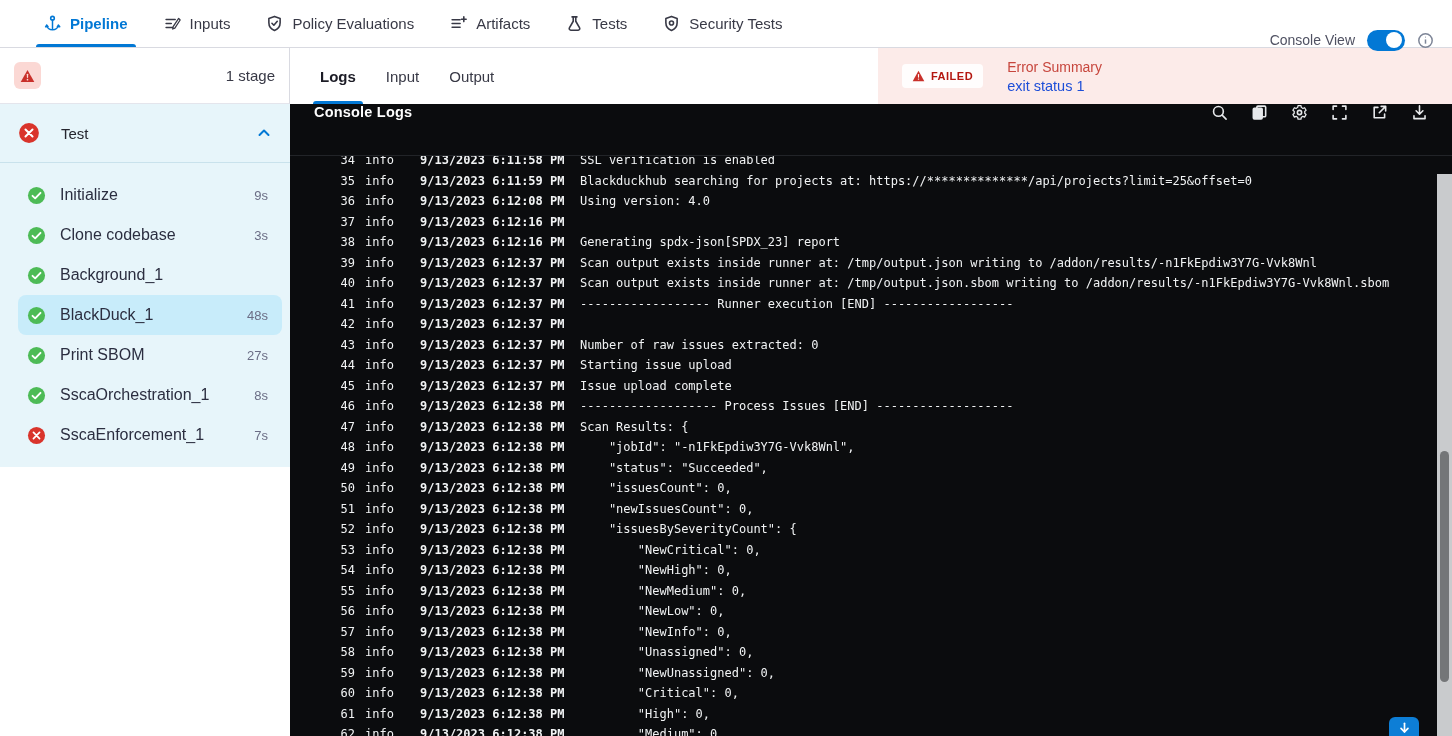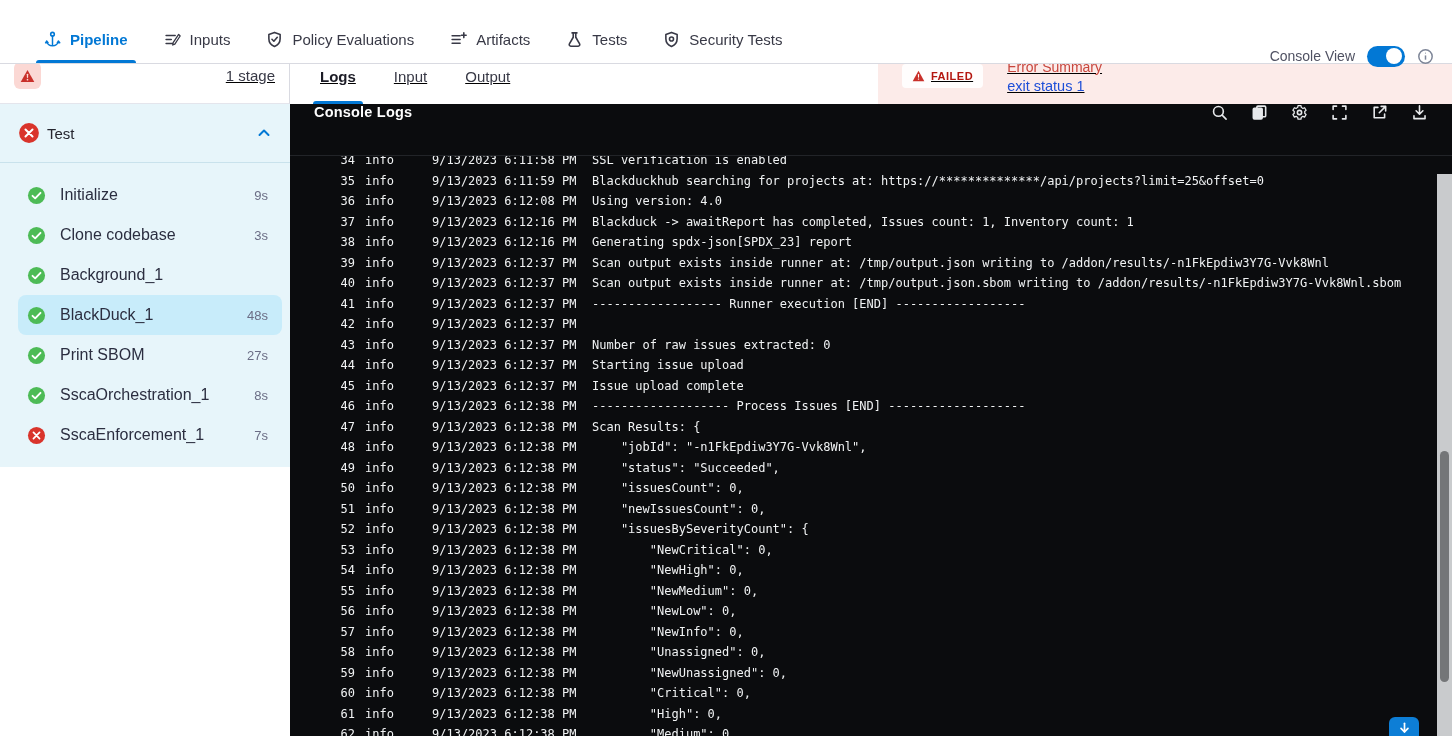--- a/index.html
+++ b/index.html
@@ -8,21 +8,21 @@
     position:relative; width:1452px; height:736px; overflow:hidden;
     background:#fff; font-family:"Liberation Sans", sans-serif;
     -webkit-font-smoothing:antialiased;
   }
   svg { display:block; }
 
   
   .topnav{
     position:absolute; top:0; left:0; right:0; height:48px; background:#fff;
     border-bottom:1px solid #d9dae1; display:flex; align-items:center;
-    padding-left:44px; z-index:6;margin-top:16px;
+    padding-left:44px; z-index:6;
   }
   .navtabs{ display:flex; gap:36px; height:100%; align-items:stretch; }
   .navtab{
     display:flex; align-items:center; gap:9px; position:relative;
     color:#383946; font-size:15px; font-weight:500; cursor:pointer; height:100%;
   }
   .navtab svg{ width:17px; height:17px; }
   .navtab.active{ color:#0278d5; font-weight:600; }
   .navtab .active-underline{
     position:absolute; left:-8px; right:-8px; bottom:0; height:3px;
@@ -37,32 +37,32 @@
     width:38px; height:21px; border-radius:11px; background:#0278d5;
     position:relative; cursor:pointer; flex:none;
   }
   .toggle .knob{
     position:absolute; top:2.5px; right:3px; width:16px; height:16px;
     border-radius:50%; background:#fff;
   }
   .info-icon{ color:#7d8597; cursor:pointer; }
 
   
-  .row2{ position:absolute; top:48px; left:0; right:0; height:56px; display:flex; z-index:5;text-decoration:underline; }
+  .row2{ position:absolute; top:48px; left:0; right:0; height:56px; display:flex; z-index:5; }
   .stagebar{
     width:290px; flex:none; background:#fff; border-right:1px solid #d9dae1;
     border-bottom:1px solid #e4e5ec; display:flex; align-items:center; padding:0 14px;
   }
   .warn-chip{
     width:27px; height:27px; border-radius:6px; background:#fbd8d4;
     display:flex; align-items:center; justify-content:center; cursor:pointer;
   }
   .stage-count{ margin-left:auto; font-size:15px; color:#383946; }
   .logtabs{
-    width:588px; flex:none; background:#fff; display:flex; padding-left:30px; gap:38px;
+    width:588px; flex:none; background:#fff; display:flex; padding-left:30px; gap:30px;
   }
   .logtab{
     position:relative; display:flex; align-items:center; height:100%;
     font-size:15px; color:#383946; cursor:pointer;
   }
   .logtab.active{ font-weight:700; color:#1c1c26; }
   .logtab.active::after{
     content:""; position:absolute; left:-7px; right:-7px; bottom:0; height:3px;
     background:#0278d5; border-radius:3px 3px 0 0;
   }
@@ -75,21 +75,21 @@
     border-radius:4px; padding:6px 10px; font-size:11px; font-weight:700;
     color:#b41710; letter-spacing:0.5px; flex:none;
   }
   .error-texts .err-title{ color:#c7463d; font-size:14px; margin-bottom:3px; }
   .error-texts .err-msg{ color:#1d4ed8; font-size:14.5px; }
 
   
   .sidebar{ position:absolute; top:104px; left:0; width:290px; bottom:0; background:#fff; }
   .stage-panel{ background:#e7f5fa; padding-bottom:12px; }
   .stage-head{
-    height:58px; display:flex; align-items:center; padding:0 18px; gap:7px; cursor:pointer;
+    height:58px; display:flex; align-items:center; padding:0 18px; gap:21px; cursor:pointer;
   }
   .stage-name{ font-size:15px; color:#25252e; }
   .stage-chevron{ margin-left:auto; color:#0278d5; }
   .stage-divider{ height:1px; background:#c9e2ec; }
   .steps{ padding-top:12px; }
   .step{
     height:40px; display:flex; align-items:center; gap:14px;
     margin:0 8px 0 18px; padding:0 14px 0 9px; border-radius:8px; cursor:pointer;
   }
   .step.selected{ background:#c8ecfa; }
@@ -107,21 +107,21 @@
   .cicon{ width:17px; height:17px; color:#e7e9eb; cursor:pointer; }
 
   .console-body{ position:absolute; top:52px; left:0; right:15px; bottom:0; overflow:hidden; }
   .loglines{
     margin-top:-6px; font-family:"DejaVu Sans Mono", monospace;
     font-size:12px; color:#f1f3f4;
   }
   .logline{ height:20.5px; display:flex; align-items:center; white-space:pre; }
   .logline .ln{ width:20px; text-align:right; margin-left:45px; flex:none; }
   .logline .lvl{ width:45px; margin-left:10px; flex:none; }
-  .logline .ts{ width:150px; margin-left:22px; flex:none; }
+  .logline .ts{ width:150px; margin-left:10px; flex:none;font-weight:bold; }
   .logline .msg{ margin-left:10px; }
 
   .scroll-track{
     position:absolute; right:0; top:70px; bottom:0; width:15px; background:#c9cbcd;
   }
   .scroll-thumb{
     position:absolute; left:3px; width:9px; top:277px; height:231px;
     border-radius:5px; background:#747678; cursor:grab;
   }
   .scroll-down-btn{
@@ -368,21 +368,21 @@
               <path d="M8 1.8v7.4M4.8 6.4L8 9.6l3.2-3.2M2.8 13.8h10.4M2.8 11v2.8M13.2 11v2.8"></path>
             </svg>
           </span>
         </div>
     </div>
     <div class="console-body">
       <div class="loglines" id="loglines">
           <div class="logline"><span class="ln">34</span><span class="lvl">info</span><span class="ts">9/13/2023 6:11:58 PM</span><span class="msg">SSL verification is enabled</span></div>
           <div class="logline"><span class="ln">35</span><span class="lvl">info</span><span class="ts">9/13/2023 6:11:59 PM</span><span class="msg">Blackduckhub searching for projects at: https://**************/api/projects?limit=25&amp;offset=0</span></div>
           <div class="logline"><span class="ln">36</span><span class="lvl">info</span><span class="ts">9/13/2023 6:12:08 PM</span><span class="msg">Using version: 4.0</span></div>
-          <div class="logline"><span class="ln">37</span><span class="lvl">info</span><span class="ts">9/13/2023 6:12:16 PM</span><span class="msg">Blackduck -&gt; awaitReport has completed, Issues count: 1, Inventory count: 1</span></div>
+          <div class="logline"><span class="ln">37</span><span class="lvl">info</span><span class="ts">9/13/2023 6:12:16 PM</span></div>
           <div class="logline"><span class="ln">38</span><span class="lvl">info</span><span class="ts">9/13/2023 6:12:16 PM</span><span class="msg">Generating spdx-json[SPDX_23] report</span></div>
           <div class="logline"><span class="ln">39</span><span class="lvl">info</span><span class="ts">9/13/2023 6:12:37 PM</span><span class="msg">Scan output exists inside runner at: /tmp/output.json writing to /addon/results/-n1FkEpdiw3Y7G-Vvk8Wnl</span></div>
           <div class="logline"><span class="ln">40</span><span class="lvl">info</span><span class="ts">9/13/2023 6:12:37 PM</span><span class="msg">Scan output exists inside runner at: /tmp/output.json.sbom writing to /addon/results/-n1FkEpdiw3Y7G-Vvk8Wnl.sbom</span></div>
           <div class="logline"><span class="ln">41</span><span class="lvl">info</span><span class="ts">9/13/2023 6:12:37 PM</span><span class="msg">------------------ Runner execution [END] ------------------</span></div>
           <div class="logline"><span class="ln">42</span><span class="lvl">info</span><span class="ts">9/13/2023 6:12:37 PM</span></div>
           <div class="logline"><span class="ln">43</span><span class="lvl">info</span><span class="ts">9/13/2023 6:12:37 PM</span><span class="msg">Number of raw issues extracted: 0</span></div>
           <div class="logline"><span class="ln">44</span><span class="lvl">info</span><span class="ts">9/13/2023 6:12:37 PM</span><span class="msg">Starting issue upload</span></div>
           <div class="logline"><span class="ln">45</span><span class="lvl">info</span><span class="ts">9/13/2023 6:12:37 PM</span><span class="msg">Issue upload complete</span></div>
           <div class="logline"><span class="ln">46</span><span class="lvl">info</span><span class="ts">9/13/2023 6:12:38 PM</span><span class="msg">------------------- Process Issues [END] -------------------</span></div>
           <div class="logline"><span class="ln">47</span><span class="lvl">info</span><span class="ts">9/13/2023 6:12:38 PM</span><span class="msg">Scan Results: {</span></div>

